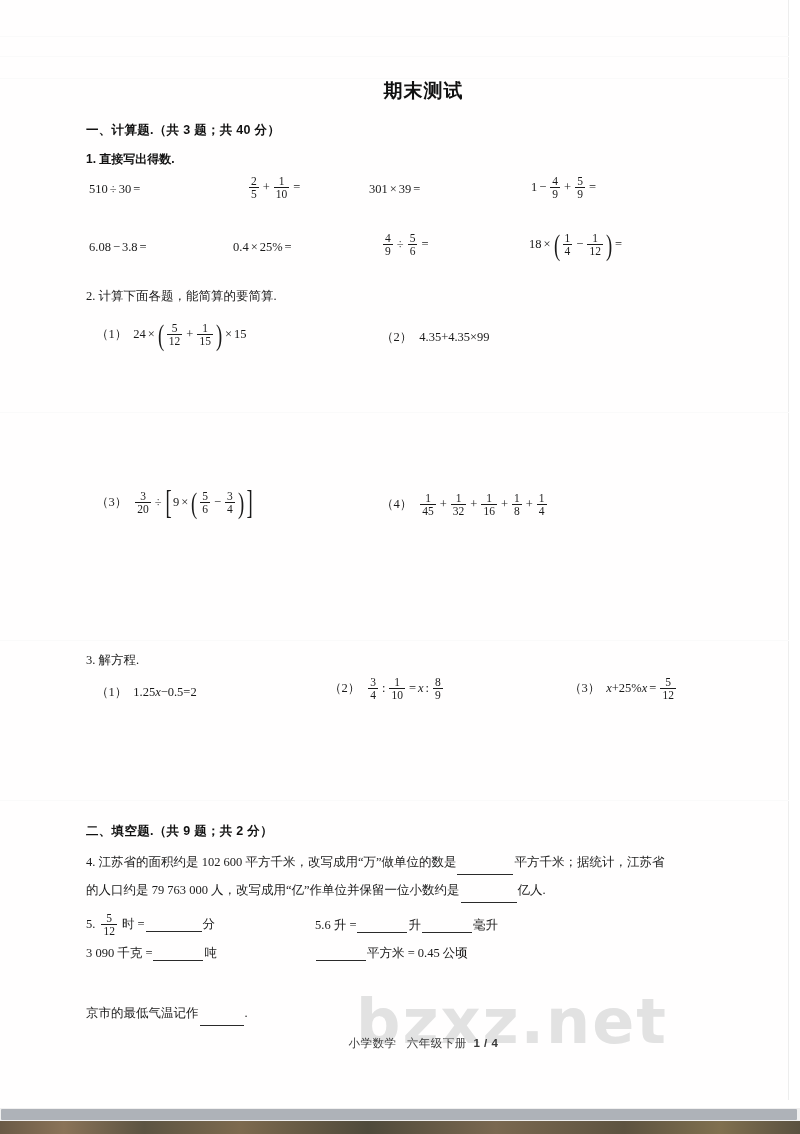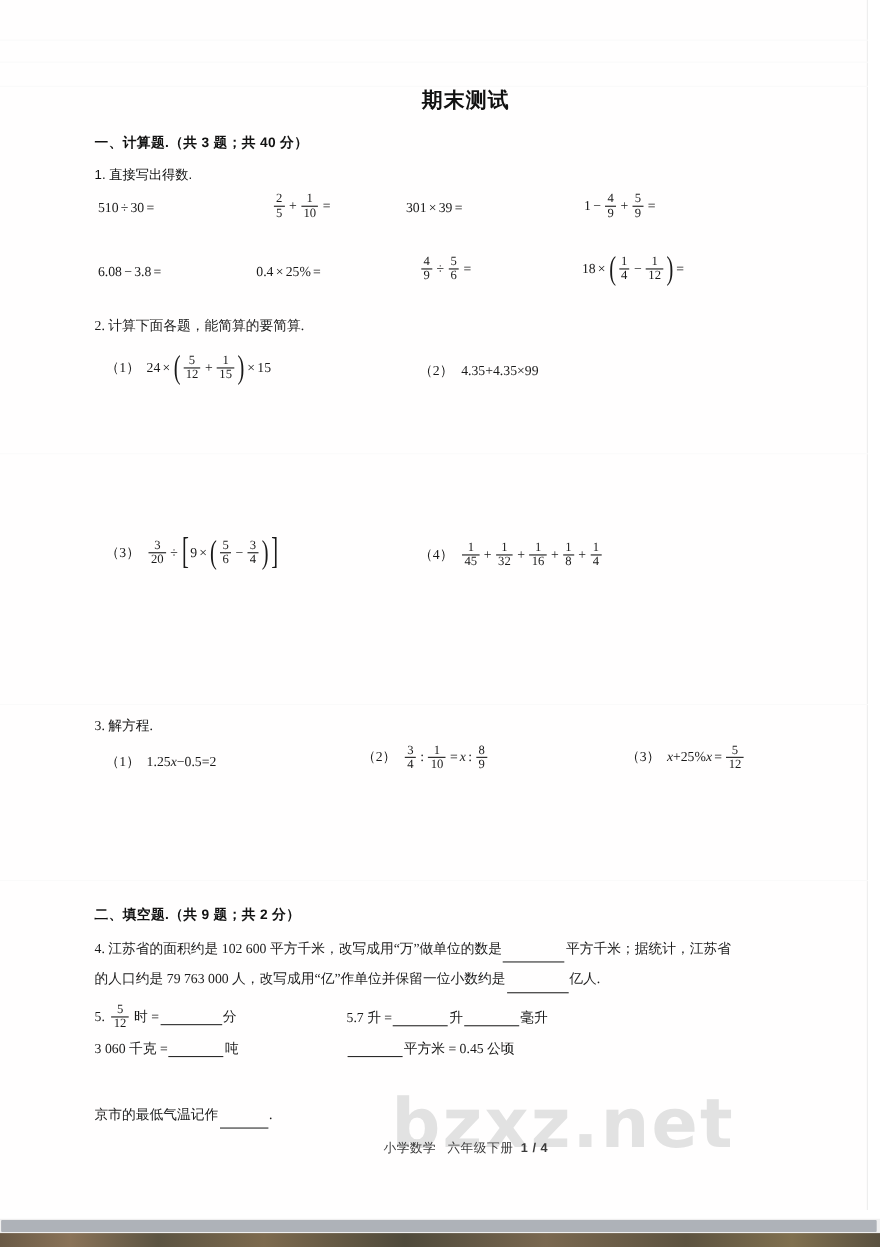--- a/index.html
+++ b/index.html
@@ -76,21 +76,21 @@
   .section-head {
     font-family: "Liberation Sans", "DejaVu Sans", sans-serif;
     font-weight: 700;
     font-size: 12.5px;
     letter-spacing: .3px;
     color: #111;
   }
 
   .q-head {
     font-family: "Liberation Sans", "DejaVu Sans", sans-serif;
-    font-weight: 400;
+    font-weight: 700;
     font-size: 12px;
     color: #111;
   }
 
   .q-plain {
     font-family: "Liberation Serif", "DejaVu Serif", serif;
     font-size: 12.5px;
     color: #1a1a1a;
   }
 
@@ -443,29 +443,29 @@
       <span class="num">5</span>
       <span class="den">12</span>
     </span>
     <span style="width:3px"></span>
     <span>时 =</span>
     <span class="blank w1"></span>
     <span>分</span>
   </div>
 
   <div class="abs math" style="left:286px; top:917px;">
-    <span>5.7 升 =</span>
+    <span>5.6 升 =</span>
     <span class="blank w2"></span>
     <span>升</span>
     <span class="blank w2"></span>
     <span>毫升</span>
   </div>
 
   <div class="abs math" style="left:57px; top:945px;">
-    <span>3 060 千克 =</span>
+    <span>3 090 千克 =</span>
     <span class="blank w2"></span>
     <span>吨</span>
   </div>
 
   <div class="abs math" style="left:286px; top:945px;">
     <span class="blank w2"></span>
     <span>平方米 = 0.45 公顷</span>
   </div>
 
   <div class="abs body-text" style="left:57px; top:1000px; width:690px;">

